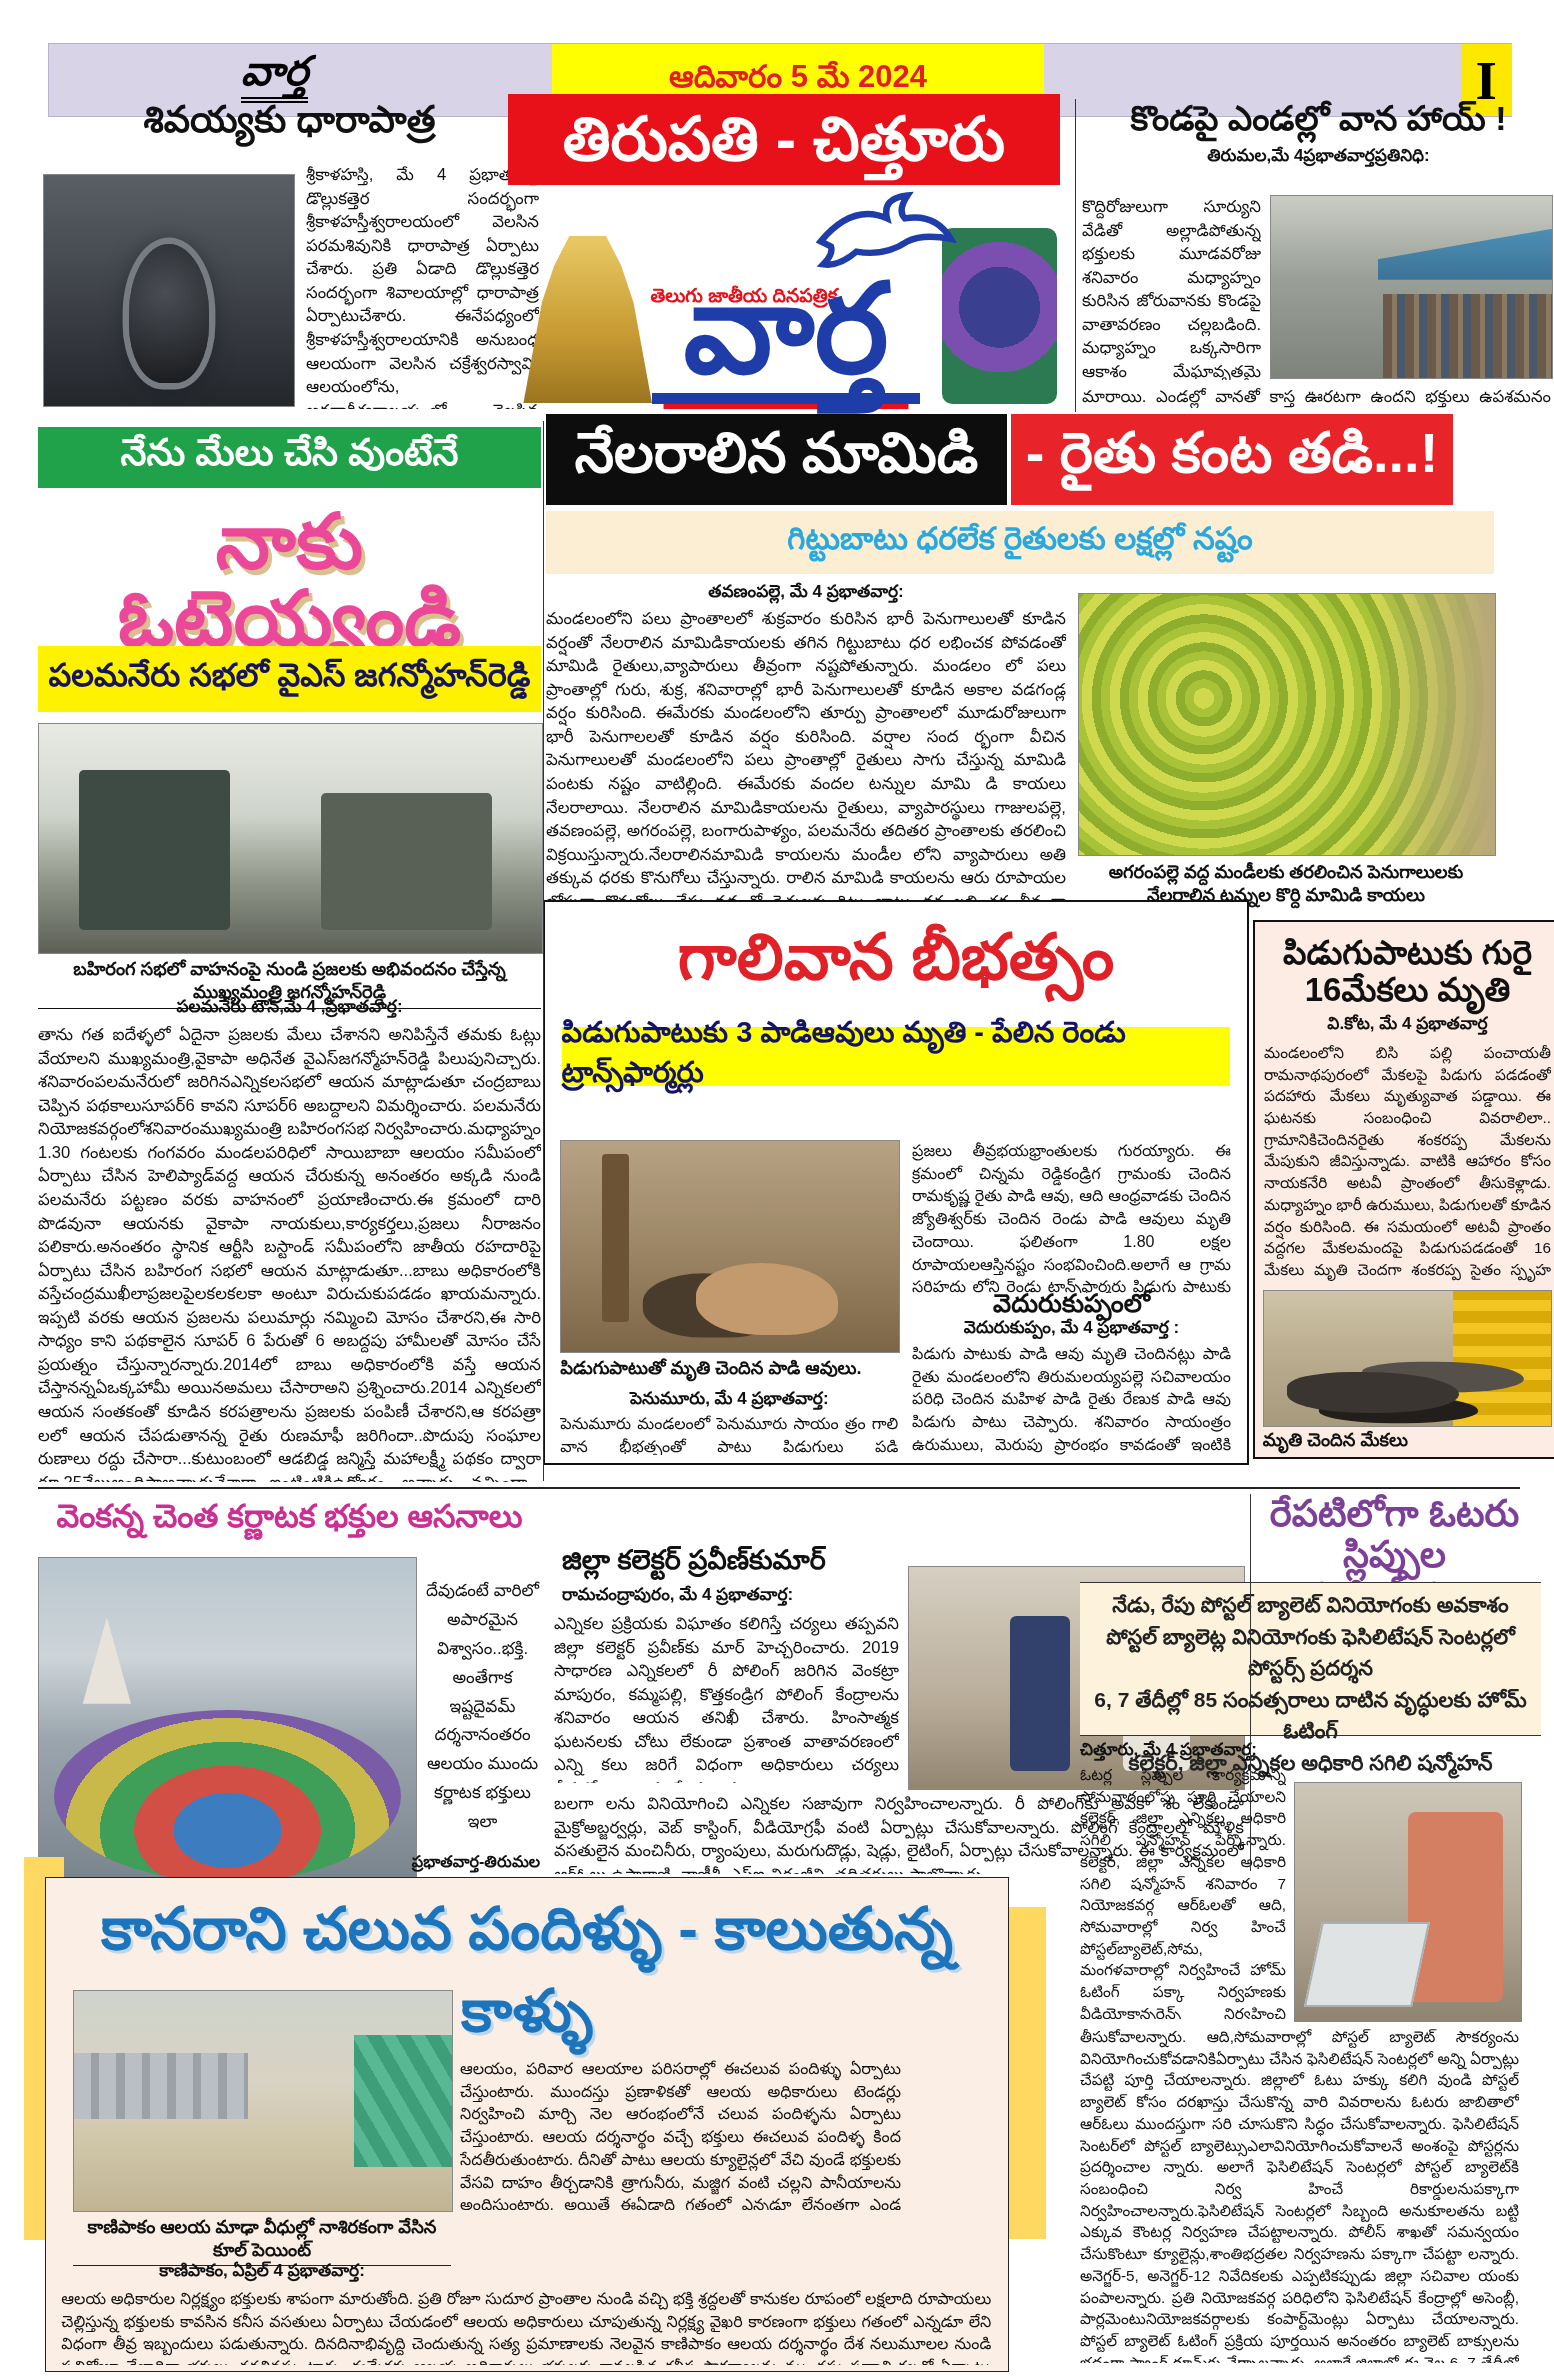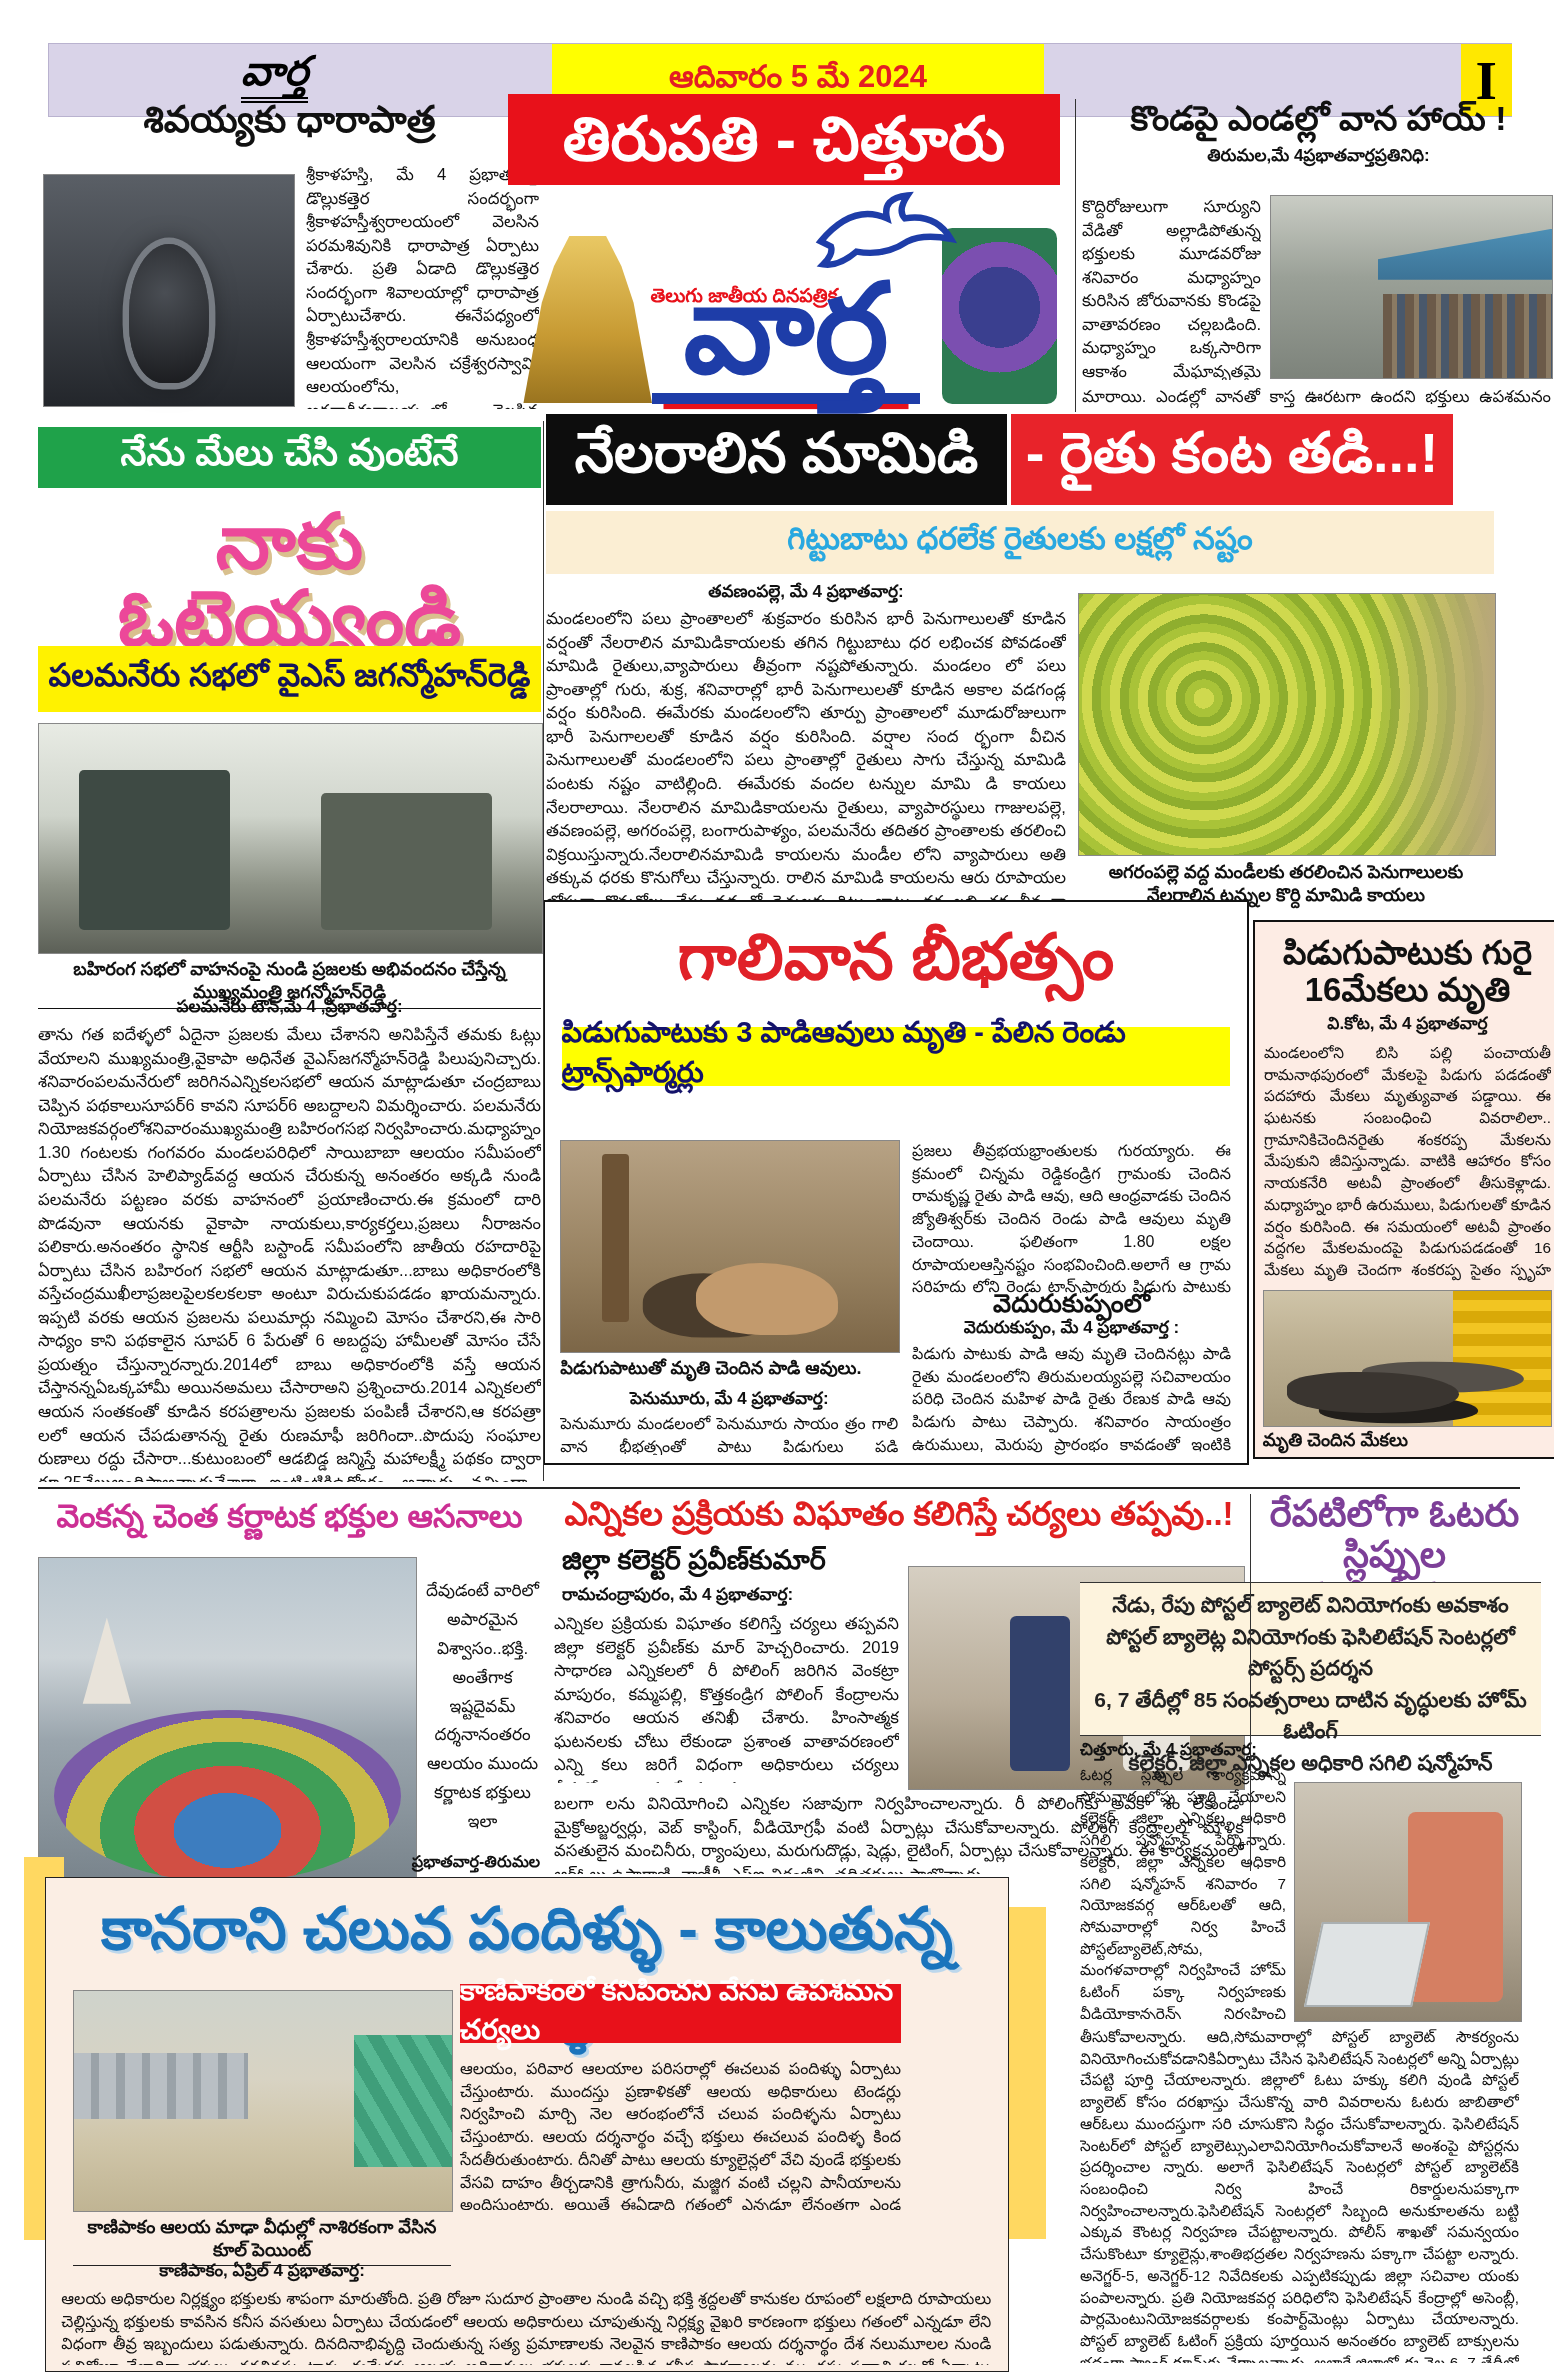--- a/index.html
+++ b/index.html
@@ -185,21 +185,20 @@
     <div class="body-text" style="margin:5.1px 9px 0 9px;height:241px;overflow:hidden;font-size:15.3px;">మండలంలోని బిసి పల్లి పంచాయతీ రామనాథపురంలో మేకలపై పిడుగు పడడంతో పదహారు మేకలు మృత్యువాత పడ్డాయి. ఈ ఘటనకు సంబంధించి వివరాలిలా.. గ్రామానికిచెందినరైతు శంకరప్ప మేకలను మేపుకుని జీవిస్తున్నాడు. వాటికి ఆహారం కోసం నాయకనేరి అటవీ ప్రాంతంలో తీసుకెళ్లాడు. మధ్యాహ్నం భారీ ఉరుములు, పిడుగులతో కూడిన వర్షం కురిసింది. ఈ సమయంలో అటవీ ప్రాంతం వద్దగల మేకలమందపై పిడుగుపడడంతో 16 మేకలు మృతి చెందగా శంకరప్ప సైతం స్పృహ కోల్పోయాడు. విషయం తెలుసుకున్న గ్రామస్తులు శంకరప్పను ఆస్పత్రికి తరలించారు. సుమారు 2లక్షల మేర మేకలు చనిపోవడంతో నష్టం కలిగినట్లు బాధితులు వాపోయారు.</div>
     <div class="photo ph-goats" style="left:7.7px;top:368px;width:287px;height:135px;"></div>
     <div class="abs caption" style="left:7.7px;top:507px;width:287px;">మృతి చెందిన మేకలు</div>
   </div>
 
   <div class="abs headline magenta" style="left:38px;top:1499px;width:503px;font-size:32px;">వెంకన్న చెంత కర్ణాటక భక్తుల ఆసనాలు</div>
   <div class="photo ph-yoga" style="left:38px;top:1557px;width:377px;height:331px;"></div>
   <div class="abs body-text" style="left:423px;top:1577px;width:119px;height:255px;overflow:hidden;text-align:center;font-size:17px;line-height:1.7;">దేవుడంటే వారిలో అపారమైన విశ్వాసం..భక్తి. అంతేగాక ఇష్టదైవమ్ దర్శనానంతరం ఆలయం ముందు కర్ణాటక భక్తులు ఇలా యోగాసనాలు చేస్తూ తమ భక్తిని చాటుకున్నారు</div>
   <div class="abs caption" style="left:409px;top:1852px;width:134px;font-size:16px;text-align:center;">ప్రభాతవార్త-తిరుమల</div>
 
-  <div class="abs headline red-head" style="left:554px;top:1496px;width:690px;font-size:33px;">ఎన్నికల ప్రక్రియకు విఘాతం కలిగిస్తే చర్యలు తప్పవు..!</div>
   <div class="abs" style="left:562px;top:1545px;width:358px;font-weight:bold;font-size:27px;">జిల్లా కలెక్టర్ ప్రవీణ్‌కుమార్</div>
   <div class="abs dateline" style="left:562px;top:1585px;width:332px;text-align:left;">రామచంద్రాపురం, మే 4 ప్రభాతవార్త:</div>
   <div class="abs body-text" style="left:554px;top:1612px;width:345px;height:171px;overflow:hidden;">ఎన్నికల ప్రక్రియకు విఘాతం కలిగిస్తే చర్యలు తప్పవని జిల్లా కలెక్టర్ ప్రవీణ్‌కు మార్ హెచ్చరించారు. 2019 సాధారణ ఎన్నికలలో రీ పోలింగ్ జరిగిన వెంకట్రా మాపురం, కమ్మపల్లి, కొత్తకండ్రిగ పోలింగ్ కేంద్రాలను శనివారం ఆయన తనిఖీ చేశారు. హింసాత్మక ఘటనలకు చోటు లేకుండా ప్రశాంత వాతావరణంలో ఎన్ని కలు జరిగే విధంగా అధికారులు చర్యలు తీసుకోవాలన్నారు. కేంద్ర, రాష్ట్ర</div>
   <div class="photo ph-collector" style="left:908px;top:1566px;width:335px;height:222px;"></div>
   <div class="abs body-text" style="left:554px;top:1792px;width:690px;height:82px;overflow:hidden;">బలగా లను వినియోగించి ఎన్నికల సజావుగా నిర్వహించాలన్నారు. రీ పోలింగ్‌కు అవకా శం లేకుండా మైక్రోఅబ్జర్వర్లు, వెబ్ కాస్టింగ్, వీడియోగ్రఫీ వంటి ఏర్పాట్లు చేసుకోవాలన్నారు. పోలింగ్ కేంద్రాలలో మౌళిక వసతులైన మంచినీరు, ర్యాంపులు, మరుగుదొడ్లు, షెడ్లు, లైటింగ్, ఏర్పాట్లు చేసుకోవాలన్నారు. ఈ కార్యక్రమంలో ఆర్‌ఓలు ఉషారాణి, వాణీశ్రీ, ఎస్‌ఐ చిరంజీవి, తదితరులు పాల్గొన్నారు.</div>
 
   <div class="abs headline purple-head" style="left:1268px;top:1493px;width:253px;font-size:37px;">
     <div>రేపటిలోగా ఓటరు స్లిప్పుల</div>
     <div>పంపిణీ పూర్తి</div>
   </div>
@@ -211,23 +210,20 @@
   </div>
   <div class="abs dateline" style="left:1080px;top:1740px;width:230px;text-align:left;">చిత్తూరు, మే 4 ప్రభాతవార్త:</div>
   <div class="abs body-text" style="left:1080px;top:1764px;width:206px;height:255px;overflow:hidden;font-size:15.3px;">ఓటర్ల స్లిప్పుల కార్యక్రమాన్ని సోమవారంలోపు పూర్తి చేయాలని కలెక్టర్, జిల్లా ఎన్నికల అధికారి సగిలి షన్మోహన్ పేర్కొన్నారు. కలెక్టర్, జిల్లా ఎన్నికల అధికారి సగిలి షన్మోహన్ శనివారం 7 నియోజకవర్గ ఆర్‌ఓలతో ఆది, సోమవారాల్లో నిర్వ హించే పోస్టల్‌బ్యాలెట్,సోమ, మంగళవారాల్లో నిర్వహించే హోమ్ ఓటింగ్ పక్కా నిర్వహణకు వీడియోకాన్ఫరెన్స్ నిర్వహించి దిశానిర్దేశం చేశారు.ఈ సందర్భంగా కలెక్టర్ మాట్లాడుతూ ఓటరు స్లిప్పుల పంపిణీ ప్రక్రియ త్వరితంగా పూర్తి చేయ డానికి అనుగుణంగాచర్యలు</div>
   <div class="photo ph-laptop" style="left:1294px;top:1782px;width:226px;height:238px;"></div>
   <div class="abs body-text" style="left:1080px;top:2026px;width:439px;height:337px;overflow:hidden;font-size:15.3px;">తీసుకోవాలన్నారు. ఆది,సోమవారాల్లో పోస్టల్ బ్యాలెట్ సౌకర్యంను వినియోగించుకోవడానికిఏర్పాటు చేసిన ఫెసిలిటేషన్ సెంటర్లలో అన్ని ఏర్పాట్లు చేపట్టి పూర్తి చేయాలన్నారు. జిల్లాలో ఓటు హక్కు కలిగి వుండి పోస్టల్ బ్యాలెట్ కోసం దరఖాస్తు చేసుకొన్న వారి వివరాలను ఓటరు జాబితాలో ఆర్‌ఓలు ముందస్తుగా సరి చూసుకొని సిద్ధం చేసుకోవాలన్నారు. ఫెసిలిటేషన్ సెంటర్‌లో పోస్టల్ బ్యాలెట్సుఎలావినియోగించుకోవాలనే అంశంపై పోస్టర్లను ప్రదర్శించాల న్నారు. అలాగే ఫెసిలిటేషన్ సెంటర్లలో పోస్టల్ బ్యాలెట్‌కి సంబంధించి నిర్వ హించే రికార్డులనుపక్కాగా నిర్వహించాలన్నారు.ఫెసిలిటేషన్ సెంటర్లలో సిబ్బంది అనుకూలతను బట్టి ఎక్కువ కౌంటర్ల నిర్వహణ చేపట్టాలన్నారు. పోలీస్ శాఖతో సమన్వయం చేసుకొంటూ క్యూలైన్లు,శాంతిభద్రతల నిర్వహణను పక్కాగా చేపట్టా లన్నారు. అనెగ్జర్-5, అనెగ్జర్-12 నివేదికలకు ఎప్పటికప్పుడు జిల్లా సచివాల యంకు పంపాలన్నారు. ప్రతి నియోజకవర్గ పరిధిలోని ఫెసిలిటేషన్ కేంద్రాల్లో అసెంబ్లీ, పార్లమెంటునియోజకవర్గాలకు కంపార్ట్‌మెంట్లు ఏర్పాటు చేయాలన్నారు. పోస్టల్ బ్యాలెట్ ఓటింగ్ ప్రక్రియ పూర్తయిన అనంతరం బ్యాలెట్ బాక్సులను భద్రంగా స్ట్రాంగ్ రూమ్‌కు చేర్చాలన్నారు. అలాగే జిల్లాలో ఈ నెల 6, 7 తేదీల్లో హోమ్ ఓటింగ్ నిర్వహిస్తున్నామన్నారు.ఈ తేదీల్లోజిల్లాలోని ఏడు నియోజ కవర్గాల్లో హోమ్ ఓటింగ్‌కు దరఖాస్తు చేసుకొన్న వారి వారి ఇండ్ల వద్దనే అందు బాటులో వుండేలా వారికి తగు సూచనలు ఇవ్వాలన్నారు. 5వ తేదీ నియోజక వర్గాల ఫెసిలిటేషన్ కేంద్రాల్లో చిత్తూరు జిల్లాలో పని చేస్తూ ఈ జిల్లాలోనే ఓటరుగా ఎన్నికల పోలింగ్ విధుల్లో పాల్గొంటున్న ప్రిసైడింగ్ అధికారులు, సహాయక అధికారులు, ఒపిఓలు, మైక్రో పరిశీలకులు, అంగన్‌వాడీలు పోస్టల్ బ్యాలెట్ వినియోగించుకోవాలన్నారు. 6న నియోజకవర్గాల ఫెసిలిటేషన్ కేంద్రాల్లో చిత్తూరు జిల్లాలో పని చేస్తూ జిల్లాలోనే ఓటరుగా వుండి ఎన్నికల పోలింగ్ విధుల్లో పాల్గొంటున్న పోలీసులు, ఆర్టీసీ డ్రైవర్లు, ఫోటోగ్రాఫర్లు పోస్టల్ బ్యాలెట్ ఓటు హక్కు వినియోగించుకొని ధృవపత్రాలు పొందాలన్నారు.</div>
 
   <div class="ybar" style="left:24px;top:1857px;width:40px;height:383px;"></div>
   <div class="ybar" style="left:1008px;top:1907px;width:38px;height:332px;"></div>
   <div class="abs kani-panel">
     <div class="kani-head" style="margin-top:16.6px;">కానరాని చలువ పందిళ్ళు - కాలుతున్న కాళ్ళు</div>
-    <div class="kani-red" style="position:absolute;left:414px;top:106px;width:441px;">
-      <span>కాణిపాకంలో కనిపించని వేసవి ఉపశమన చర్యలు</span>
-    </div>
     <div class="photo ph-street" style="left:27px;top:112px;width:378px;height:220px;"></div>
     <div class="abs body-text" style="left:414px;top:180px;width:441px;height:152px;overflow:hidden;font-size:16px;">ఆలయం, పరివార ఆలయాల పరిసరాల్లో ఈచలువ పందిళ్ళు ఏర్పాటు చేస్తుంటారు. ముందస్తు ప్రణాళికతో ఆలయ అధికారులు టెండర్లు నిర్వహించి మార్చి నెల ఆరంభంలోనే చలువ పందిళ్ళను ఏర్పాటు చేస్తుంటారు. ఆలయ దర్శనార్థం వచ్చే భక్తులు ఈచలువ పందిళ్ళ కింద సేదతీరుతుంటారు. దీనితో పాటు ఆలయ క్యూలైన్లలో వేచి వుండే భక్తులకు వేసవి దాహం తీర్చడానికి త్రాగునీరు, మజ్జిగ వంటి చల్లని పానీయాలను అందిస్తుంటారు. అయితే ఈఏడాది గతంలో ఎన్నడూ లేనంతగా ఎండ తీవ్రత అధికంగా వుంది. దీనితో దేవస్థానం వద్ద భక్తులకు కావలసిన వేసవి ఉపశమన చర్యలు సక్రమంగా చేయకపోవడంతో భక్తుల ఇబ్బందులు వర్ణనాతీతంగా మారైంది. ఆలయ మాడా వీధుల్లో మొక్కుబడిగా గ్రీన్ మ్యాట్‌లతో పందిళ్ళు ఏర్పాటు చేయడం, నాశిరకంగా కూల్ పెయింట్ వేసి ఆలయ అధికారులు చేతులు దులుపుకున్నారు. గ్రీన్ మ్యాట్‌లతో ఏర్పాటు చేసిన చలువ పందిళ్ళు సైతం గురువారం మధ్యా హ్నం వర్షాల సందర్భంగా వీచిన పెనుగాలులకు ధ్వంసమైనా శనివారం సాయంత్రం వరకు కూడా పునరుద్ధరణకు నోచుకోలేదు.</div>
     <div class="abs caption" style="left:27px;top:338px;width:378px;text-align:center;border-bottom:1.9px solid #222;padding-bottom:4px;">కాణిపాకం ఆలయ మాఢా వీధుల్లో నాశిరకంగా వేసిన కూల్ పెయింట్</div>
     <div class="abs dateline" style="left:27px;top:383px;width:378px;">కాణిపాకం, ఏప్రిల్ 4 ప్రభాతవార్త:</div>
     <div class="abs body-text" style="left:15.3px;top:410px;width:930px;height:77px;overflow:hidden;font-size:16px;">ఆలయ అధికారుల నిర్లక్ష్యం భక్తులకు శాపంగా మారుతోంది. ప్రతి రోజూ సుదూర ప్రాంతాల నుండి వచ్చి భక్తి శ్రద్దలతో కానుకల రూపంలో లక్షలాది రూపాయలు చెల్లిస్తున్న భక్తులకు కావసిన కనీస వసతులు ఏర్పాటు చేయడంలో ఆలయ అధికారులు చూపుతున్న నిర్లక్ష్య వైఖరి కారణంగా భక్తులు గతంలో ఎన్నడూ లేని విధంగా తీవ్ర ఇబ్బందులు పడుతున్నారు. దినదినాభివృద్ది చెందుతున్న సత్య ప్రమాణాలకు నెలవైన కాణిపాకం ఆలయ దర్శనార్థం దేశ నలుమూలల నుండి ప్రతిరోజూ వేలాదిగా భక్తులు తరలివస్తుంటారు. ఈమేరకు ఆలయ అధికారులు భక్తులకు కావలసిన కనీస సౌకర్యాలను ముందస్తు ప్రణాళి కలతో ఏర్పాటు చేయాల్సి వుంది. గతంలో భక్తుల సౌకర్యార్థం ప్రతిఏటా వేసవి ఆరంభంలోనే ఆలయ పరిసరాల్లో చలువ పందిళ్ళు ఏర్పాటు చేస్తుంటారు. ప్రధాన</div>
   </div>
 
   <div class="vrule" style="left:543px;top:421px;height:1060px;"></div>
   <div class="vrule" style="left:1075px;top:99px;height:313px;"></div>
   <div class="vrule" style="left:1250px;top:1494px;height:377px;"></div>

